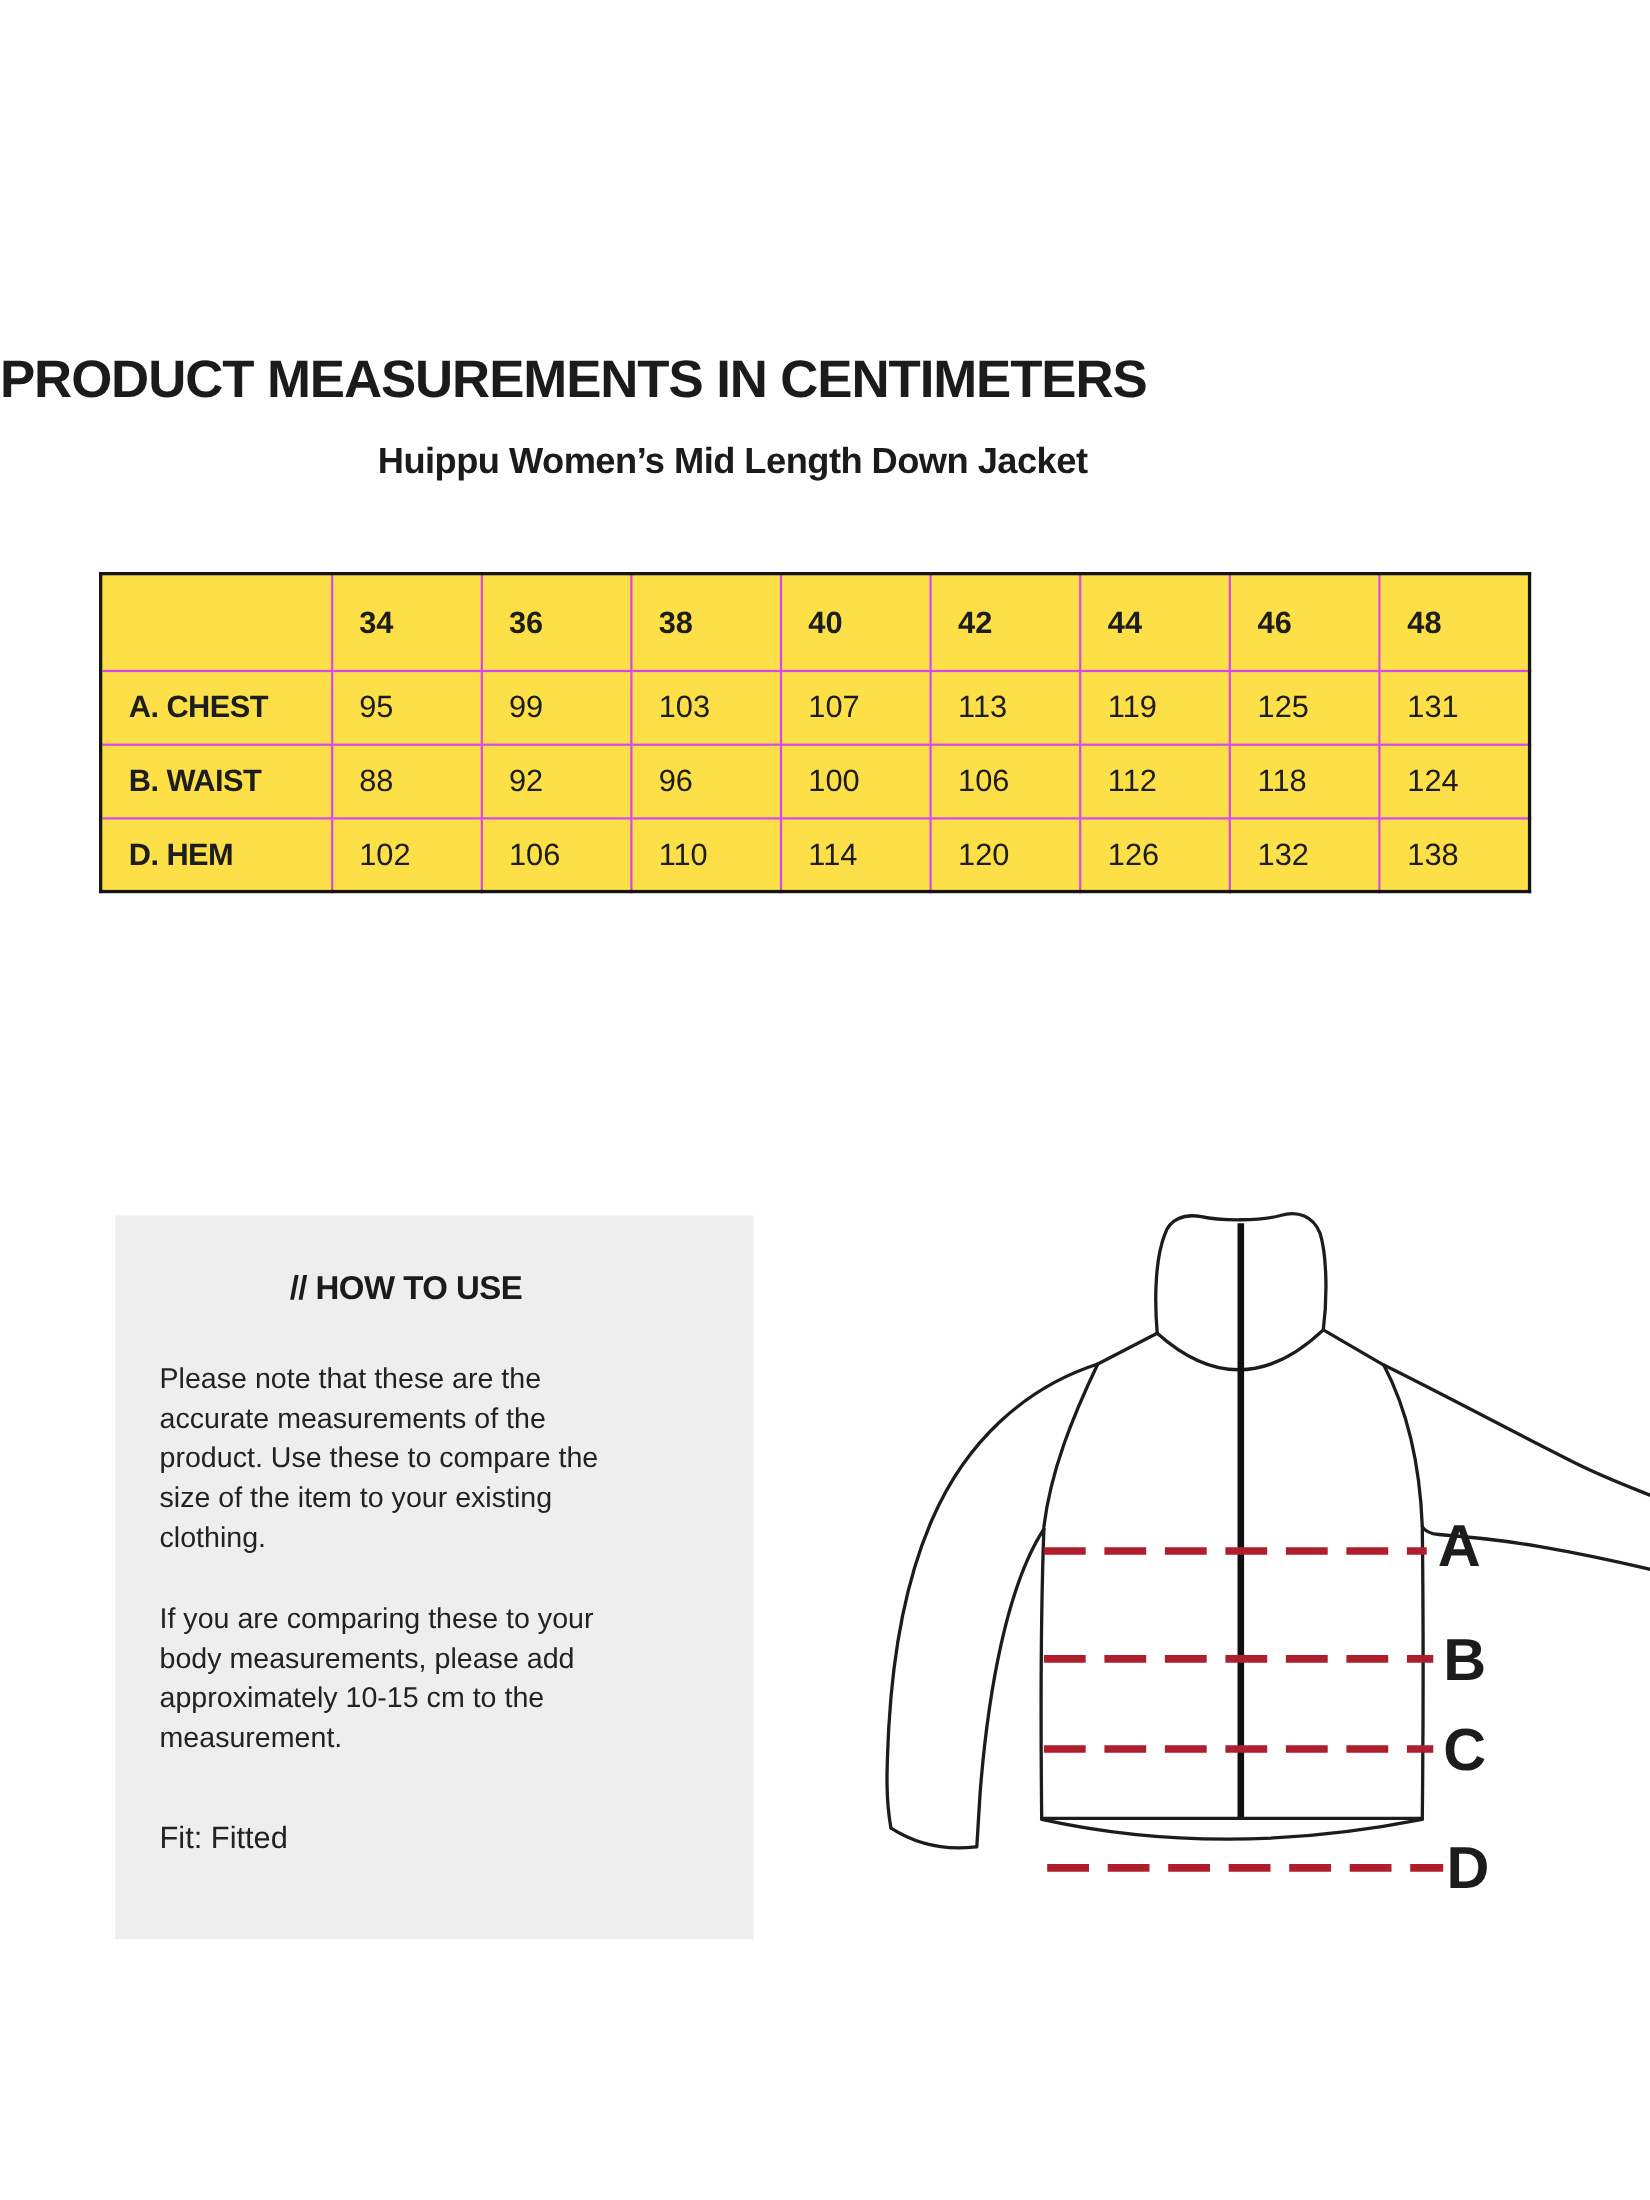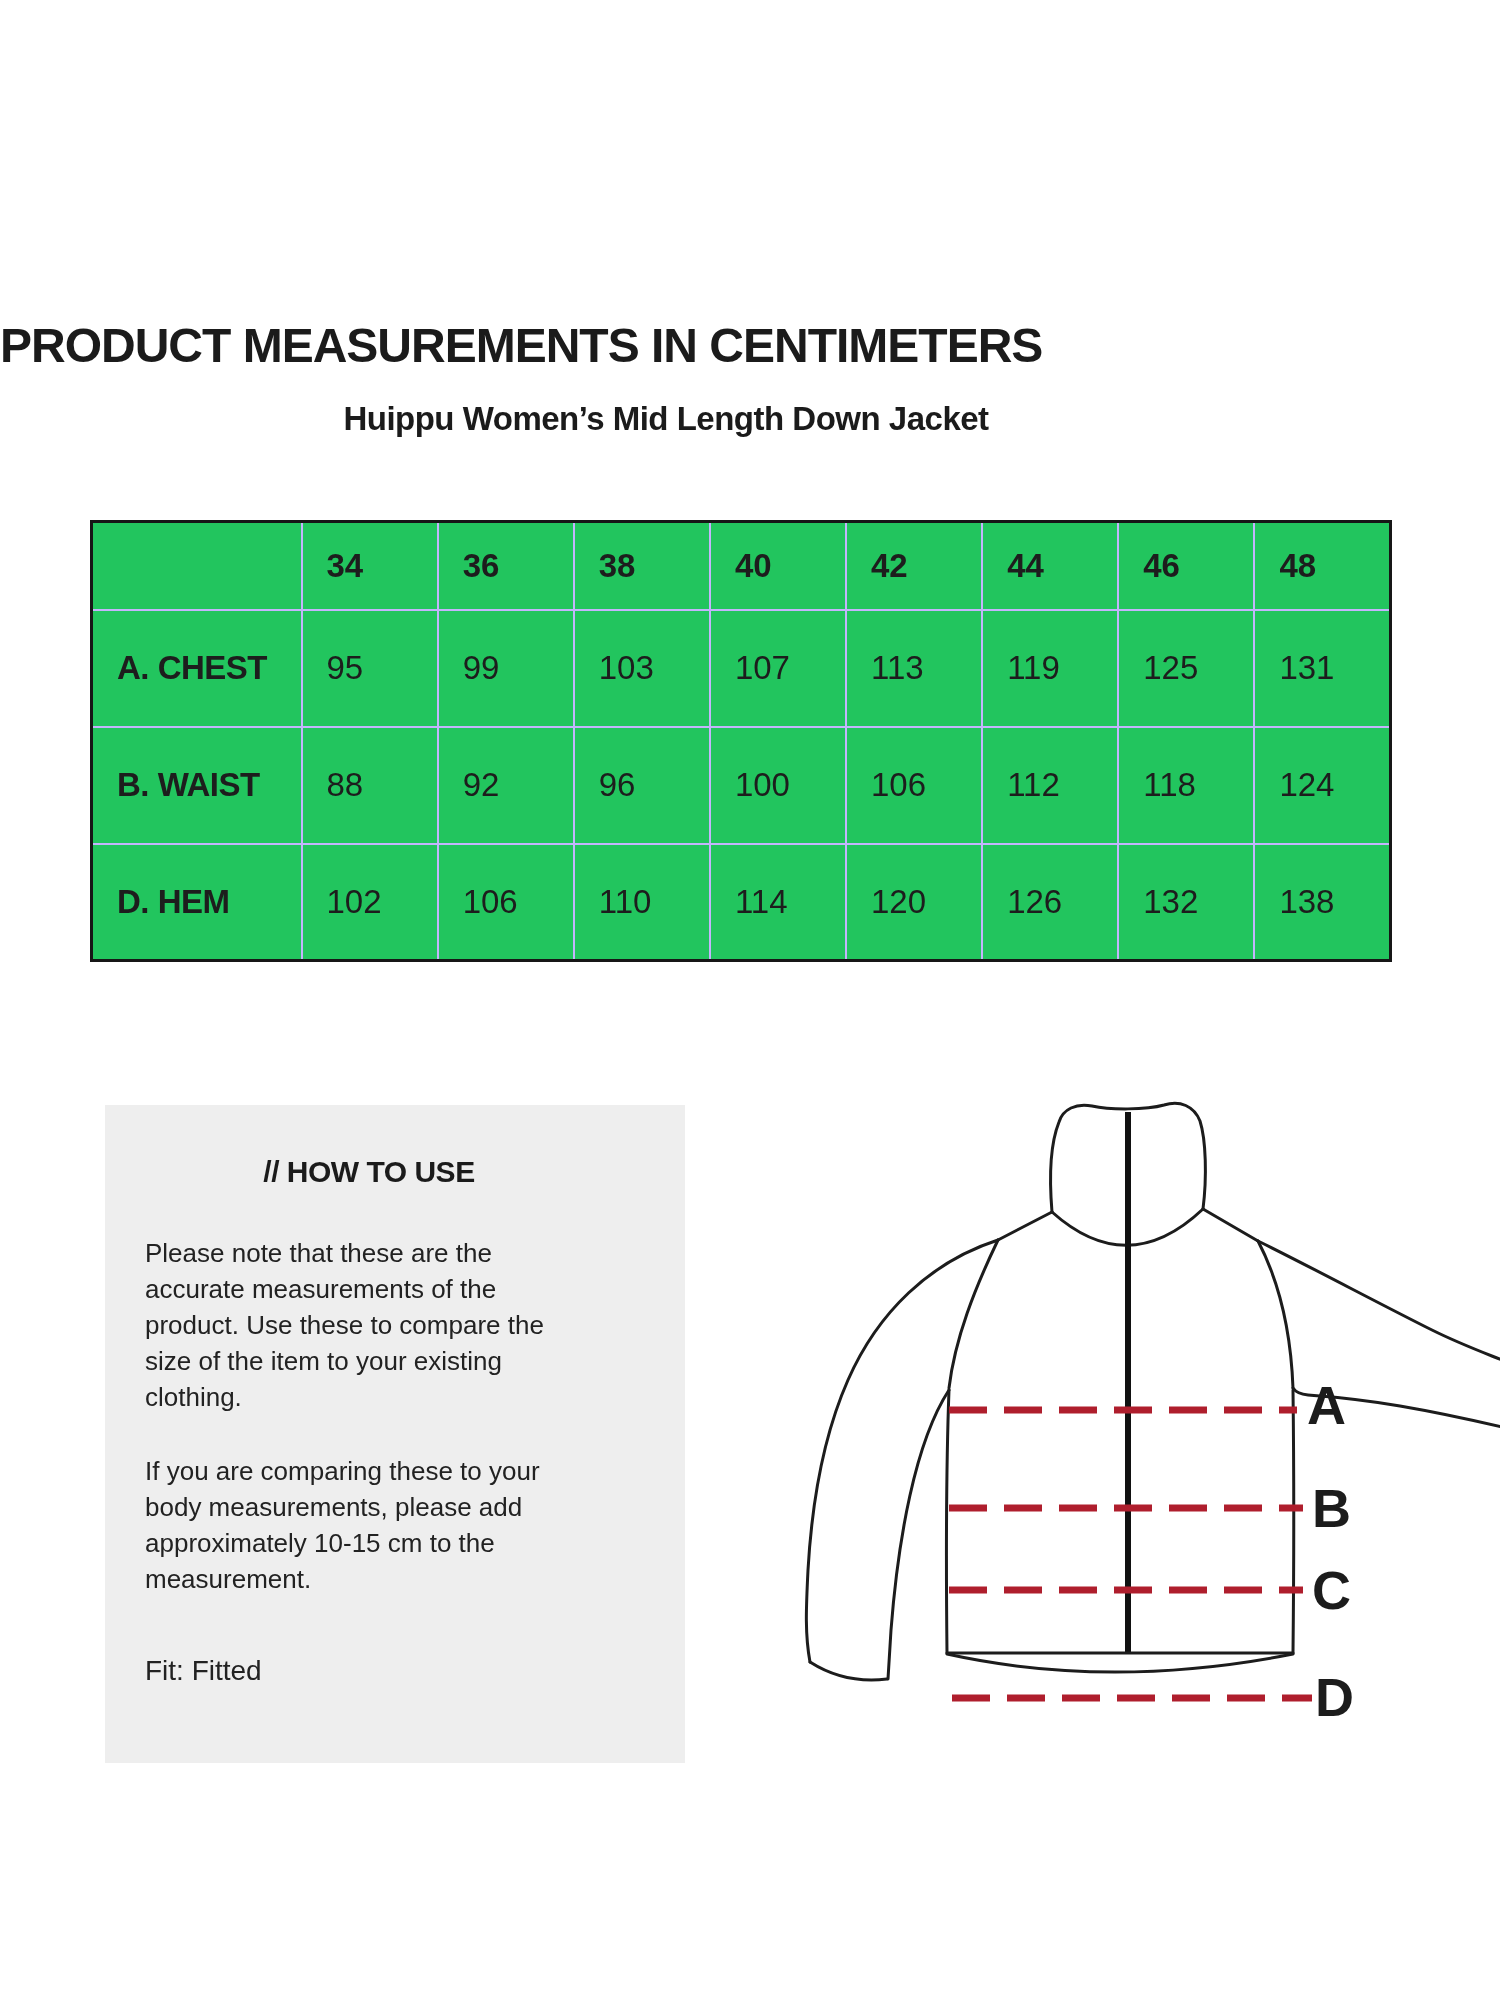--- a/index.html
+++ b/index.html
@@ -23,29 +23,29 @@
     font-size:33px;font-weight:700;letter-spacing:-0.5px;
     color:#1b1b1b;
   }
   table.size-table{
     position:absolute;left:90px;top:520px;
     width:1302px;
     border-collapse:collapse;table-layout:fixed;
     border:3px solid #161616;
   }
   table.size-table th, table.size-table td{
-    border:2px solid #c4b5fd;
+    border:2px solid #d946ef;
     padding:0 0 0 24px;
     text-align:left;vertical-align:middle;
-    font-size:33px;color:#1d1d1d;
-    background:#22c55e;
+    font-size:28px;color:#1d1d1d;
+    background:#fde047;
   }
   table.size-table col.label-col{width:210px;}
   table.size-table tr.header-row{height:88px;}
-  table.size-table tr.data-row{height:117px;}
+  table.size-table tr.data-row{height:67px;}
   table.size-table th{font-weight:700;}
   table.size-table td.row-label{font-weight:700;letter-spacing:-0.5px;}
   table.size-table td.val{font-weight:400;}
   .howto-panel{
     position:absolute;left:105px;top:1105px;
     width:580px;height:658px;
     background:#eeeeee;
     box-sizing:border-box;
     padding:50px 92px 0 40px;
   }

